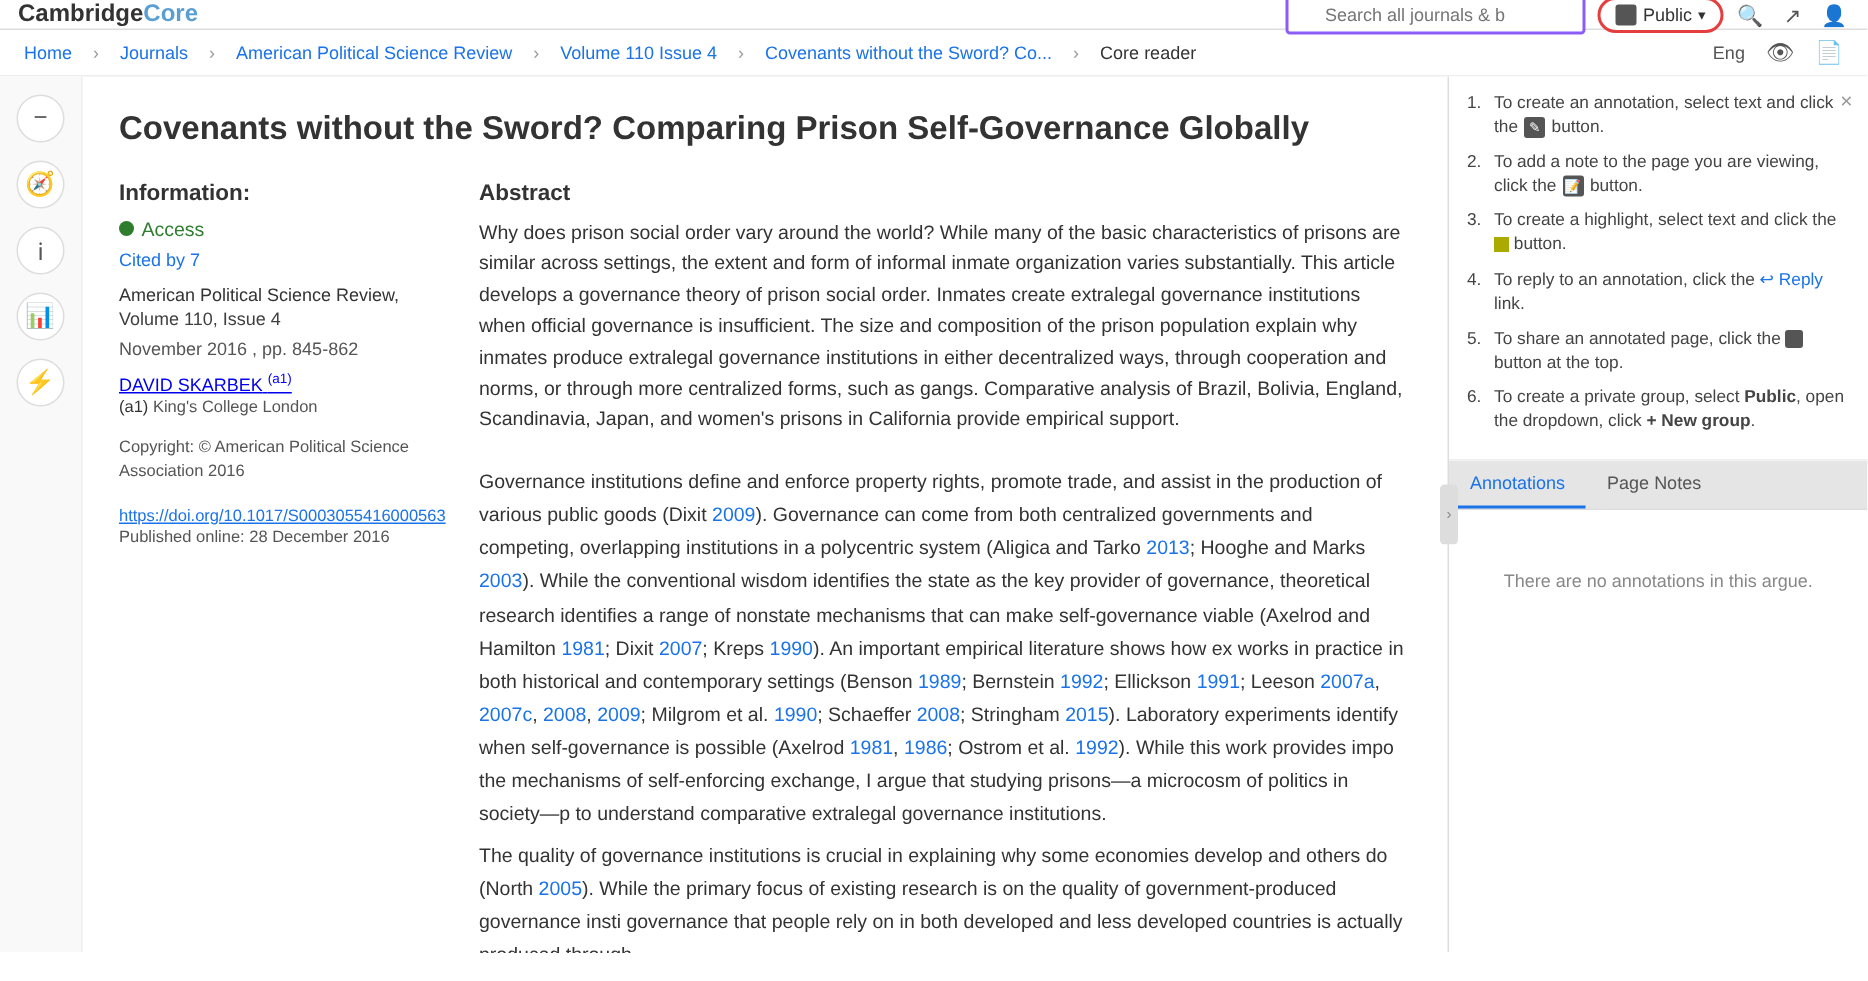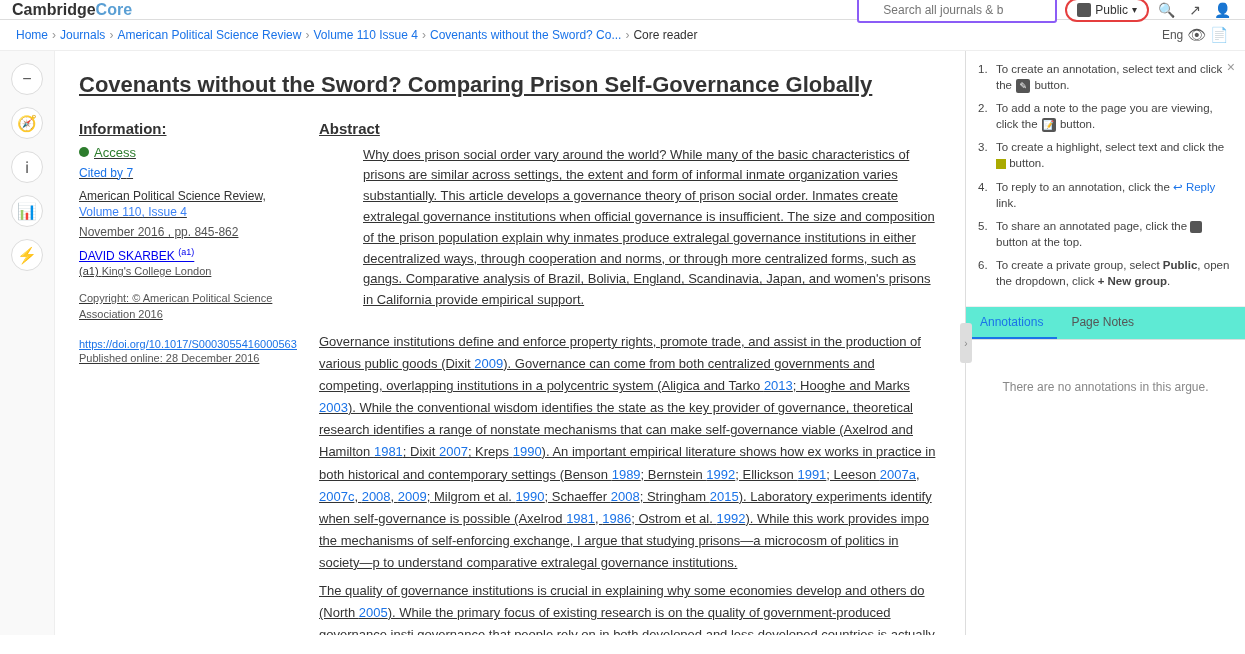--- a/index.html
+++ b/index.html
@@ -68,21 +68,21 @@
     }
 
     
     .breadcrumb {
       padding: 6px 16px;
       font-size: 12px;
       color: #555;
       border-bottom: 1px solid #eee;
       display: flex;
       align-items: center;
-      gap: 4px;
+      gap: 14px;
       flex-wrap: wrap;
     }
     .breadcrumb a { color: #1a73e8; text-decoration: none; }
     .breadcrumb-sep { color: #999; }
     .breadcrumb-current { color: #333; font-weight: 500; }
     .breadcrumb-lang-btn {
       margin-left: auto;
       background: none;
       border: none;
       font-size: 12px;
@@ -129,21 +129,20 @@
     }
     .sidebar-icon-btn.minus {
       background: #fff;
     }
 
     
     .content-area {
       flex: 1;
       overflow-y: auto;
       padding: 20px 24px;
-      text-decoration: underline;
     }
 
     
     .info-section {
       margin-bottom: 16px;
     }
     .info-title {
       font-size: 15px;
       font-weight: bold;
       color: #333;
@@ -168,21 +167,21 @@
       color: #555;
       margin-bottom: 8px;
     }
     .cited-by span { color: #1a73e8; }
     .journal-ref {
       font-size: 12px;
       color: #333;
       margin-bottom: 4px;
       line-height: 1.4;
     }
-    .journal-ref a { color: #3b82f6; text-decoration: none; }
+    .journal-ref a { color: #404040; text-decoration: none; }
     .pages-ref { font-size: 12px; color: #555; margin-bottom: 8px; }
     .author-name {
       font-size: 12px;
       color: #1a73e8;
       margin-bottom: 2px;
     }
     .author-affil {
       font-size: 11px;
       color: #555;
       margin-bottom: 14px;
@@ -218,21 +217,20 @@
       font-size: 15px;
       font-weight: bold;
       color: #333;
       margin-bottom: 8px;
     }
     .abstract-text {
       font-size: 13px;
       color: #333;
       line-height: 1.6;
       margin-bottom: 20px;
-      margin-left: 44px;
     }
     .section-heading {
       font-size: 16px;
       font-weight: bold;
       color: #333;
       margin-bottom: 10px;
       margin-top: 10px;
     }
     .body-text {
       font-size: 13px;
@@ -317,21 +315,21 @@
       display: inline-block; 
       width: 12px; 
       height: 12px; 
       background: #555;
       border-radius: 2px;
       vertical-align: middle;
     }
     .annotations-tabs {
       display: flex;
       border-bottom: 1px solid #ddd;
-      background: #5eead4;
+      background: #e5e5e5;
     }
     .ann-tab {
       padding: 8px 14px;
       font-size: 12px;
       cursor: pointer;
       border-bottom: 2px solid transparent;
       color: #555;
     }
     .ann-tab.active {
       border-bottom: 2px solid #1a73e8;

